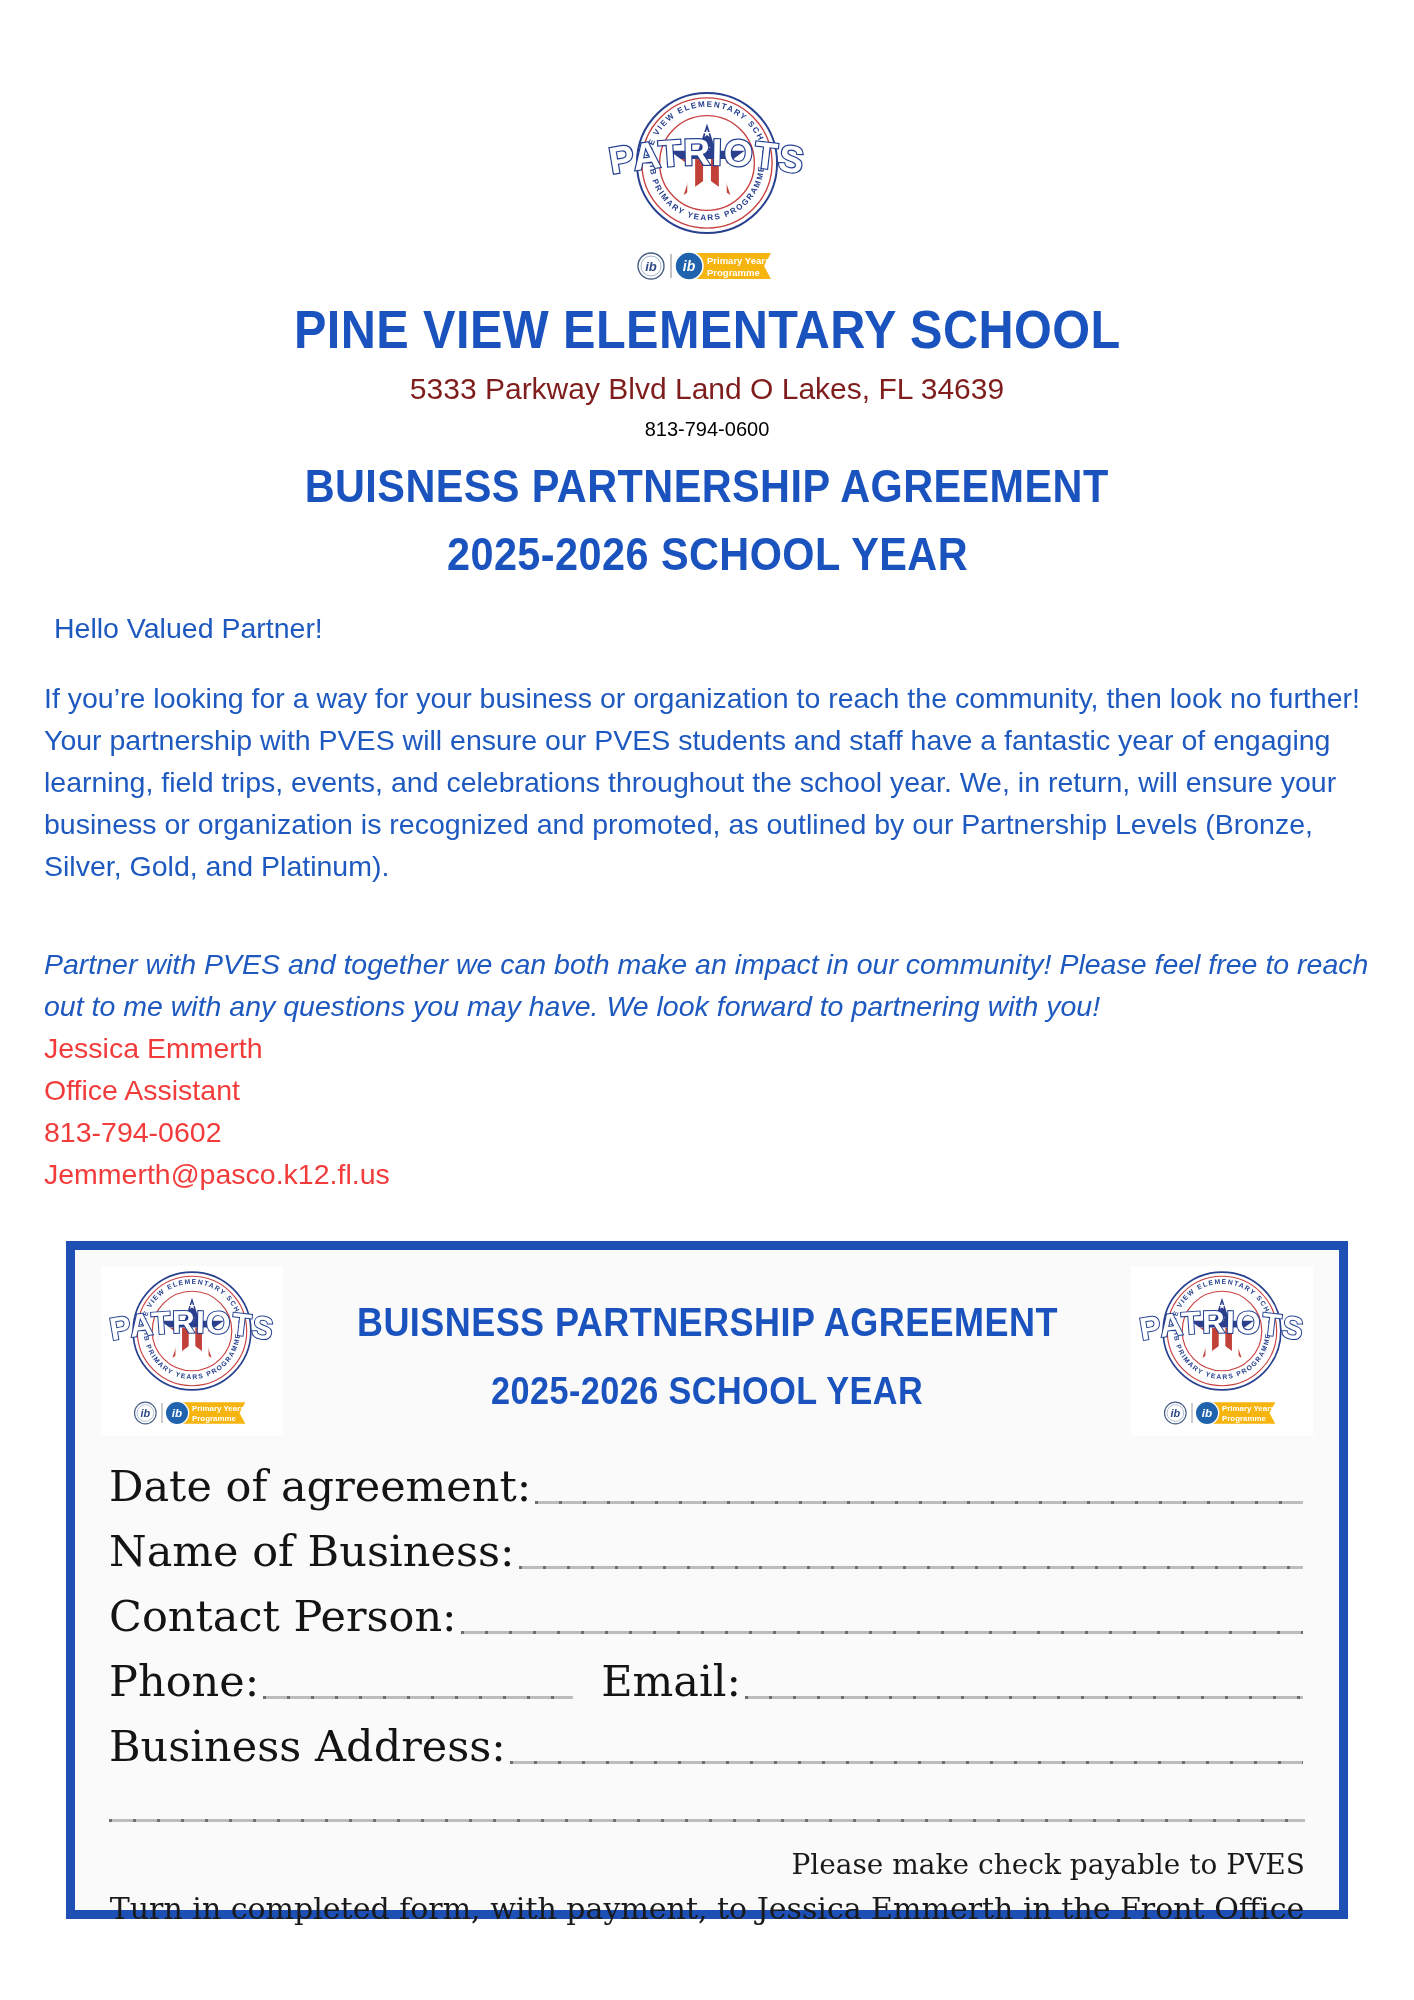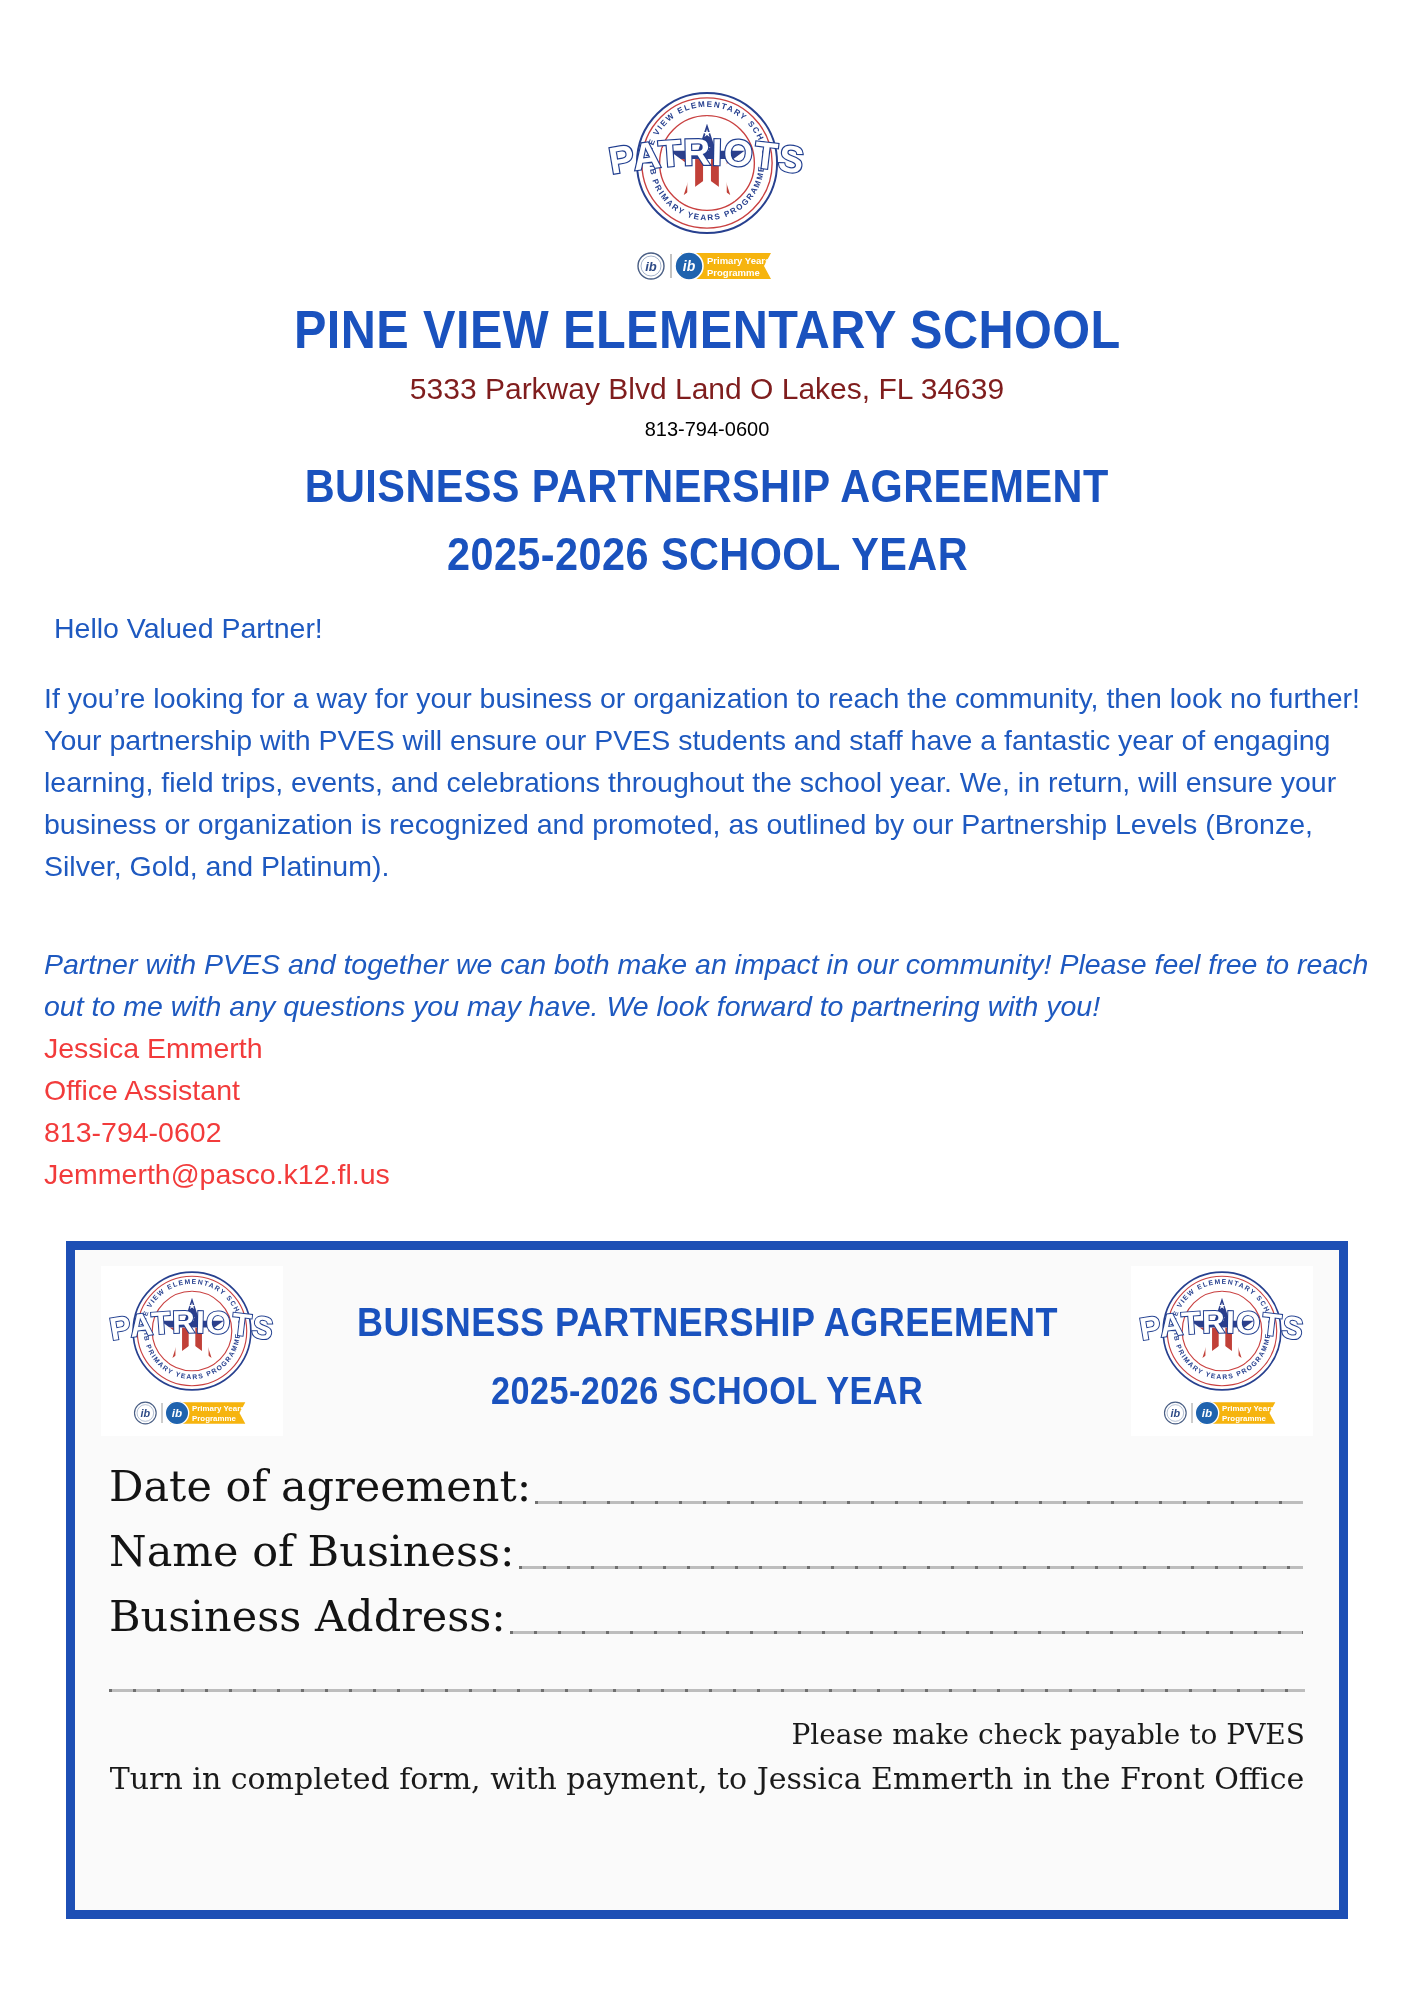--- a/index.html
+++ b/index.html
@@ -176,20 +176,31 @@
     <div class="fields">
       <div class="frow">
         <span class="flabel">Date of agreement:</span>
         <span class="fline"></span>
       </div>
       <div class="frow">
         <span class="flabel">Name of Business:</span>
         <span class="fline"></span>
       </div>
       <div class="frow">
+        <span class="flabel">Contact Person:</span>
+        <span class="fline"></span>
+      </div>
+      <div class="frow">
+        <span class="flabel">Phone:</span>
+        <span class="fline fline-short"></span>
+        <span class="fgap"></span>
+        <span class="flabel">Email:</span>
+        <span class="fline"></span>
+      </div>
+      <div class="frow">
         <span class="flabel">Business Address:</span>
         <span class="fline"></span>
       </div>
       <div class="cont-line"></div>
       <div class="note1">Please make check payable to PVES</div>
       <div class="note2">Turn in completed form, with payment, to Jessica Emmerth in the Front Office</div>
     </div>
 
   </div>
 </div>

